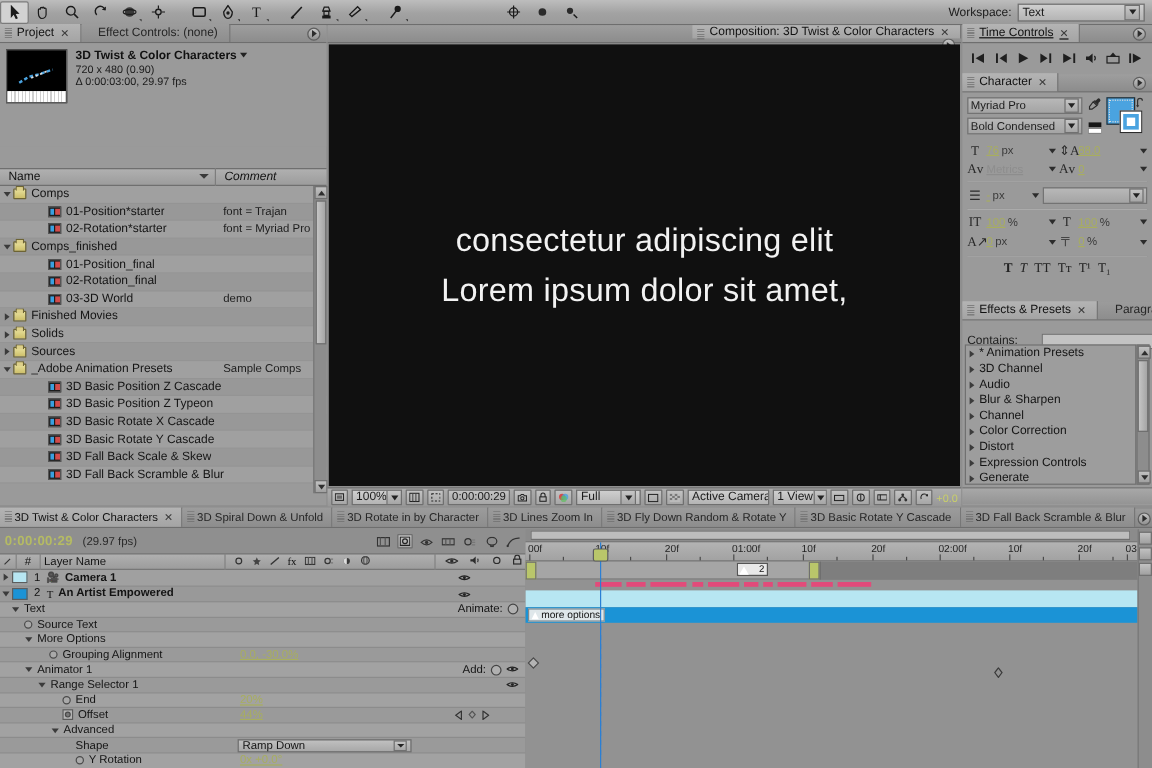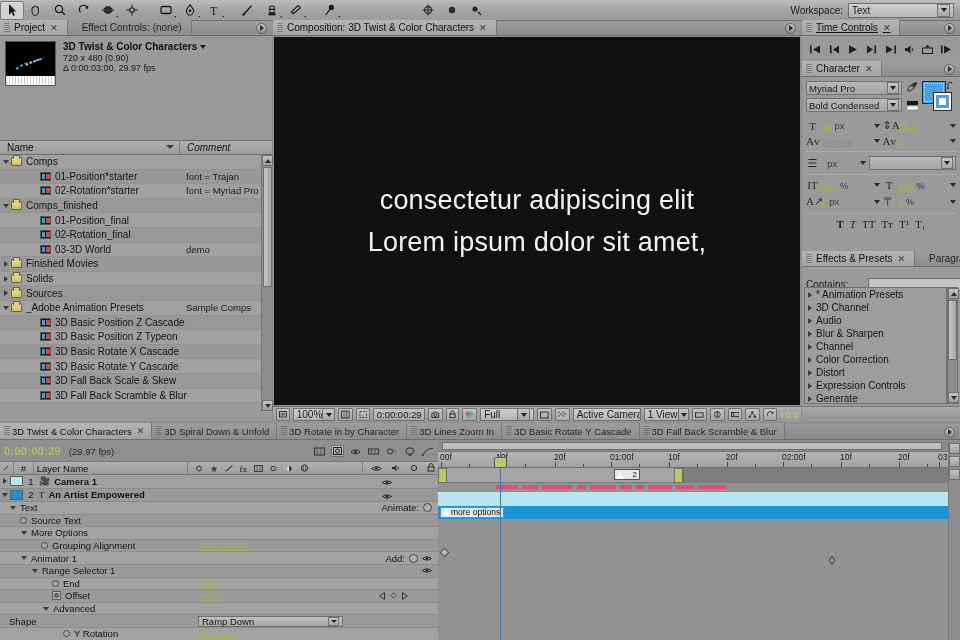--- a/index.html
+++ b/index.html
@@ -109,21 +109,21 @@
 
   #proj-footer { position:absolute; left:0; top:405px; width:272px; height:16px;
       background:linear-gradient(#a8a8a8,#949494); border-top:1px solid #6f6f6f;
       display:flex; align-items:center; gap:6px; padding:0 4px; font-size:10px;}
   .fbtn { width:13px;height:12px; background:linear-gradient(#c0c0c0,#a4a4a4); border:1px solid #6f6f6f; border-radius:1px;}
   #proj-hscroll { flex:1; height:12px; background:#8c8c8c; border:1px solid #6f6f6f; display:flex; align-items:center; }
   #proj-hscroll .hthumb { height:10px; width:60%; margin-left:14px; background:linear-gradient(#c6c6c6,#a8a8a8); border:1px solid #6f6f6f;}
 
   
   #comp-panel { left:273px; top:21px; width:528px; height:400px; background:#8f8f8f; }
-  #comp-tabbar { height:15px; }
+  #comp-tabbar { height:15px;flex-direction:column; }
   #comp-view { position:absolute; left:1px; top:16px; width:526px; height:368px; background:#101010;
                display:flex; flex-direction:column; align-items:center; justify-content:center; }
   #comp-text { color:#f2f2f2; font-size:27px; line-height:42px; text-align:center; font-weight:300;
                letter-spacing:.2px; }
   #comp-bottom { position:absolute; left:0; top:385px; width:528px; height:16px;
      background:linear-gradient(#adadad,#979797); border-top:1px solid #6f6f6f;
      display:flex; align-items:center; gap:3px; padding:0 3px; font-size:9.5px;}
   .cbtn { height:13px; min-width:13px; background:linear-gradient(#c3c3c3,#a6a6a6); border:1px solid #6f6f6f;
           display:flex;align-items:center;justify-content:center; padding:0 2px; border-radius:1px;}
   .tcode { font-size:9.5px; color:#1a1a1a; padding:0 3px; }
@@ -944,20 +944,24 @@
         <div class="tab">
           <span class="gr"></span>
           <span>3D Rotate in by Character</span>
         </div>
         <div class="tab">
           <span class="gr"></span>
           <span>3D Lines Zoom In</span>
         </div>
         <div class="tab">
           <span class="gr"></span>
+          <span>3D Fly Down Random &amp; Rotate Y</span>
+        </div>
+        <div class="tab">
+          <span class="gr"></span>
           <span>3D Basic Rotate Y Cascade</span>
         </div>
         <div class="tab">
           <span class="gr"></span>
           <span>3D Fall Back Scramble &amp; Blur</span>
         </div>
         <div class="tabmenu">
           <span class="circ">
             <i></i>
           </span>
@@ -1163,21 +1167,21 @@
             </svg>
             <svg width="7" height="8" viewBox="0 0 7 8">
               <path d="M1.5 0.5 L1.5 7.5 L6.2 4Z" fill="none" stroke="#333"></path>
             </svg>
           </span>
         </div>
         <div class="prowline" style="padding-left: 43px;">
           <i class="stw open"></i>
           <span class="txt">Advanced</span>
         </div>
-        <div class="prowline alt" style="">
+        <div class="prowline alt" style="padding-left: 54px;">
           <span style="width:5px;display:inline-block;"></span>
           <span class="txt">Shape</span>
           <span class="ddbox">
             <span>Ramp Down</span>
             <span class="ar">
               <i></i>
             </span>
           </span>
         </div>
         <div class="prowline" style="padding-left: 54px;">

